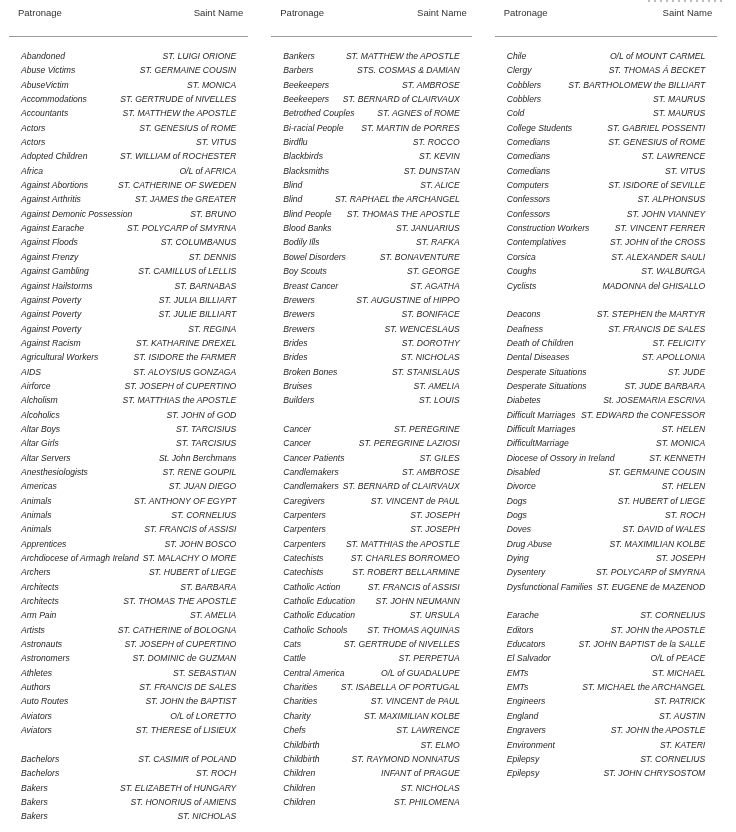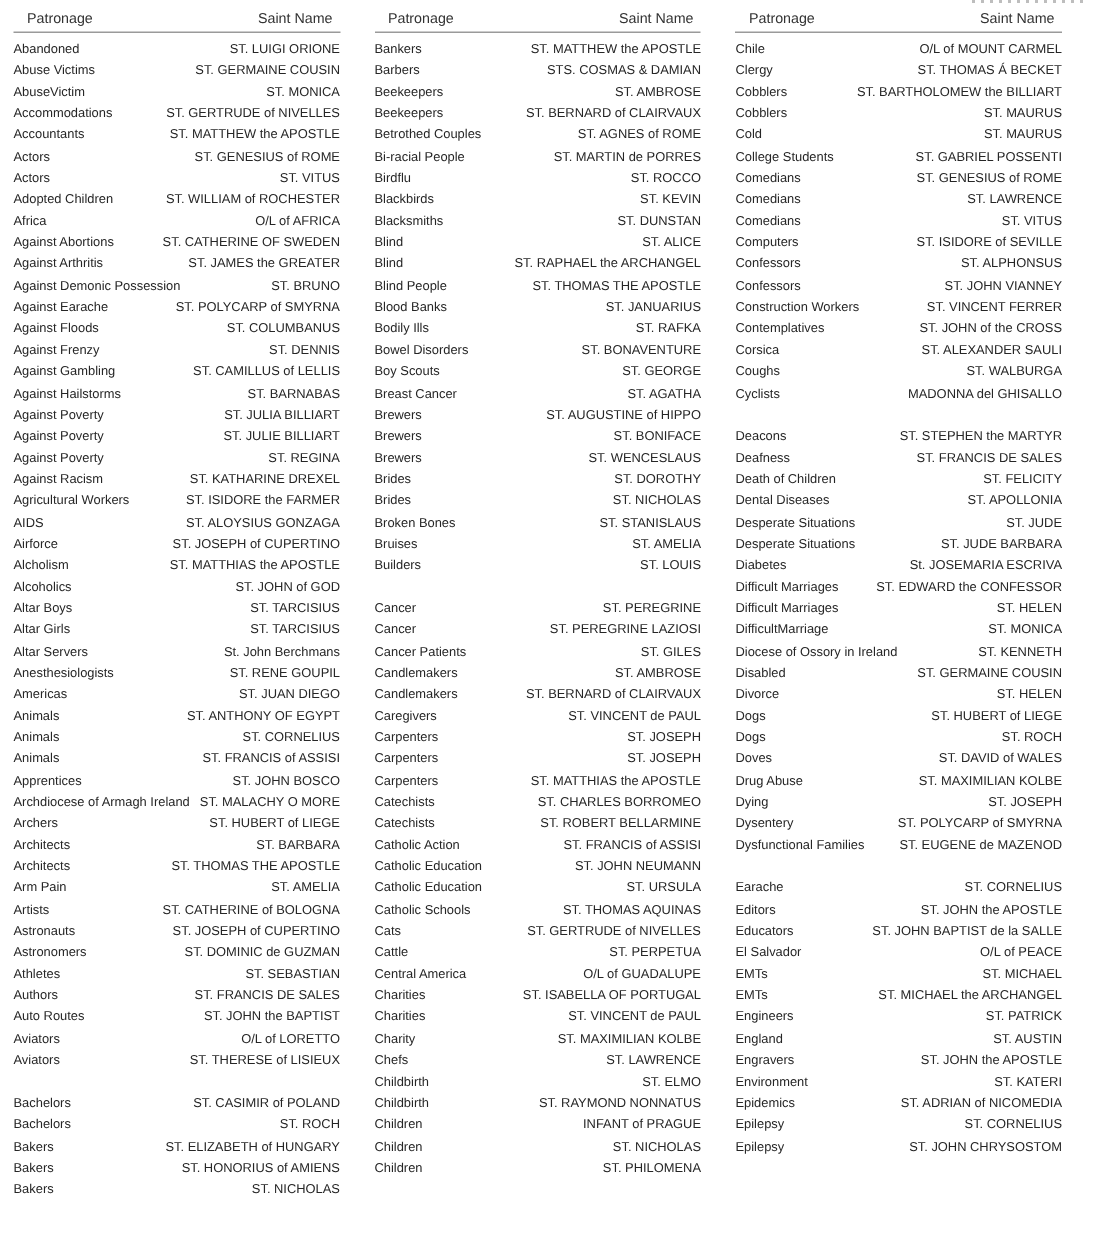--- a/index.html
+++ b/index.html
@@ -35,29 +35,30 @@
     grid-template-columns: 1fr 1fr 1fr;
     column-gap: 23px;
     padding: 0 28px 0 9px;
   }
   .col-header {
     display: flex;
     justify-content: space-between;
     align-items: baseline;
     font-size: 9.5px;
     color: #333333;
-    padding: 0 5px 3px 9px;
+    padding: 0 5px 18px 9px;
     border-bottom: 1px solid #9a9a9a;
     margin-bottom: 3px;
     white-space: nowrap;
   }
   ul.rows {
     list-style: none;
-    margin: 0;
+    margin: 12px;
     padding: 0;
+    font-style: italic;
   }
   li.row {
     display: flex;
     justify-content: space-between;
     align-items: baseline;
     height: 14.35px;
     line-height: 14.35px;
     font-size: 8.6px;
     white-space: nowrap;
   }
@@ -711,24 +712,20 @@
           </li>
           <li class="row">
             <span class="p">Engravers</span>
             <span class="s">ST. JOHN the APOSTLE</span>
           </li>
           <li class="row">
             <span class="p">Environment</span>
             <span class="s">ST. KATERI</span>
           </li>
           <li class="row">
-            <span class="p">Epidemics</span>
-            <span class="s">ST. ADRIAN of NICOMEDIA</span>
-          </li>
-          <li class="row">
             <span class="p">Epilepsy</span>
             <span class="s">ST. CORNELIUS</span>
           </li>
           <li class="row">
             <span class="p">Epilepsy</span>
             <span class="s">ST. JOHN CHRYSOSTOM</span>
           </li>
         </ul>
     </section>
 

